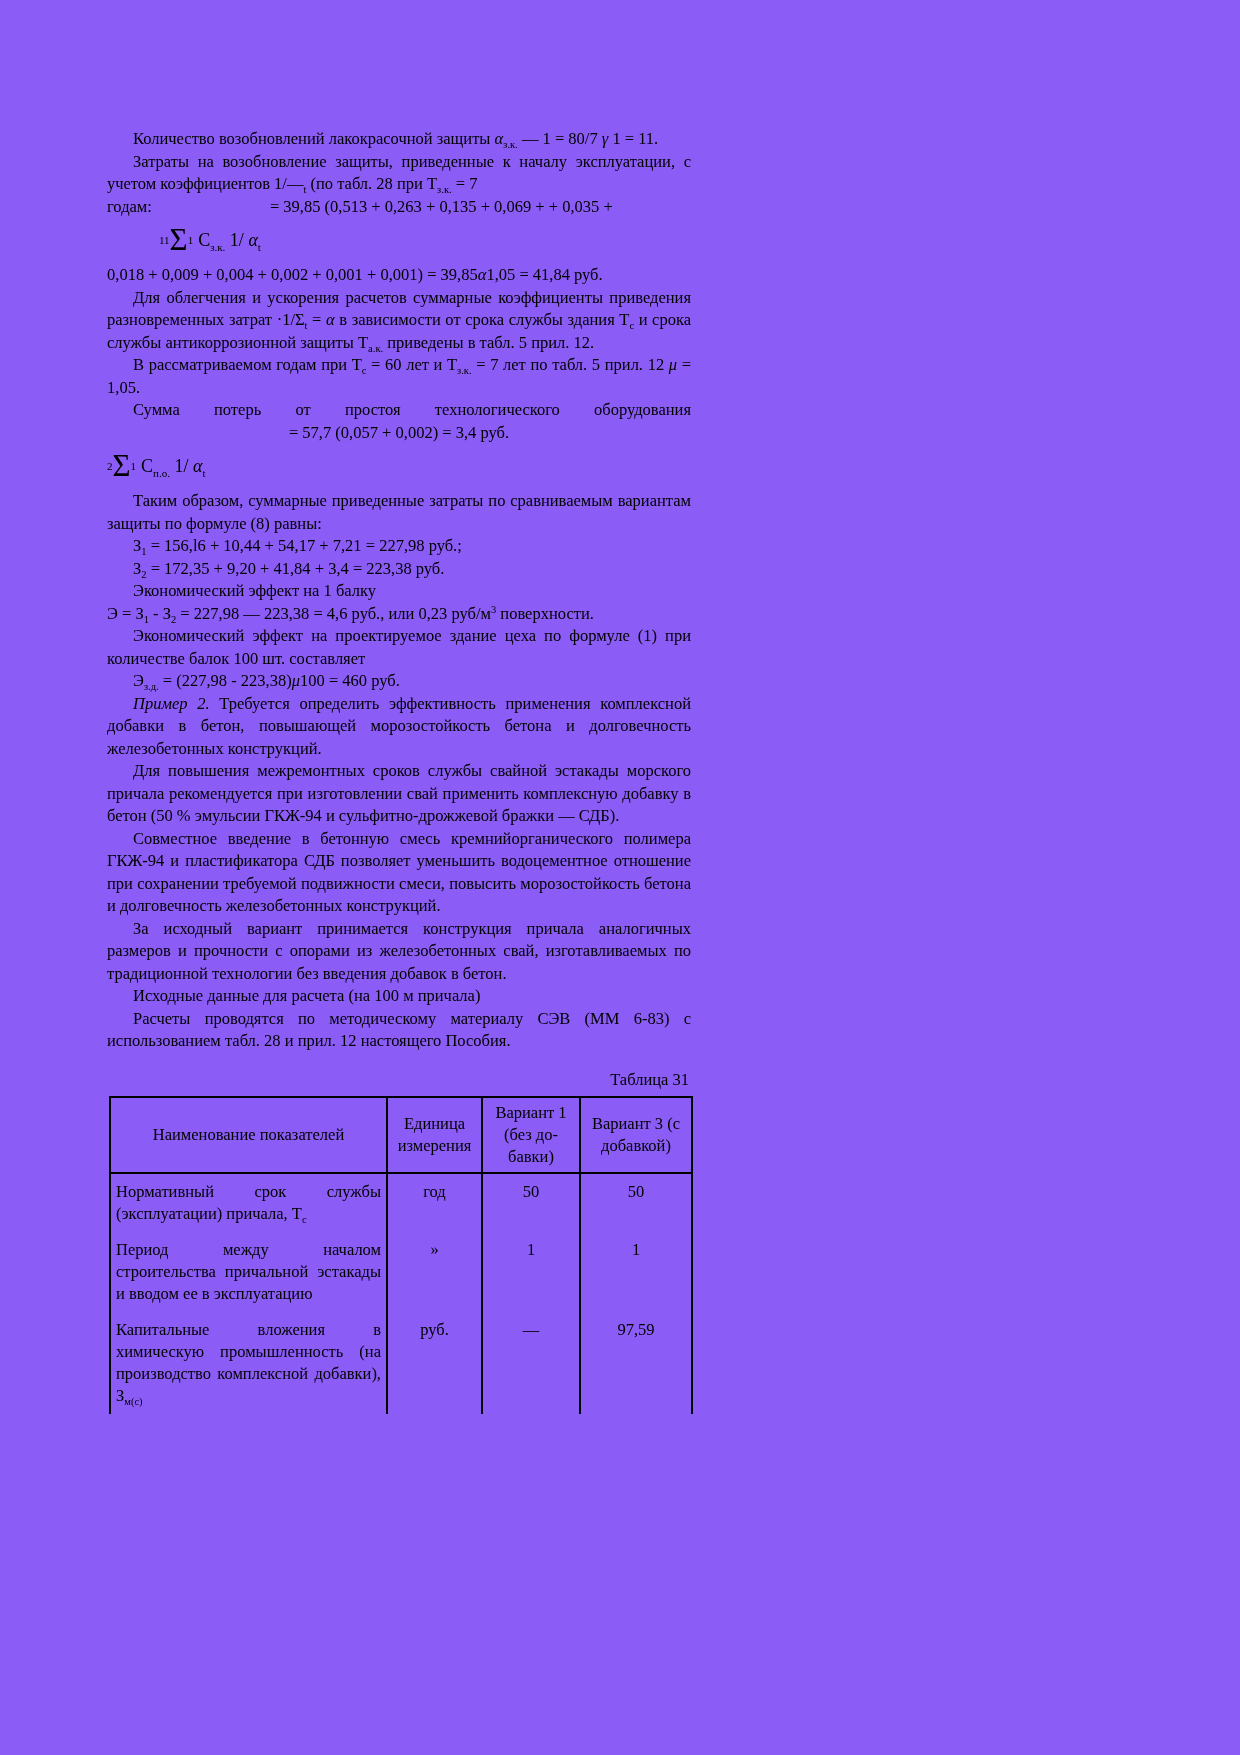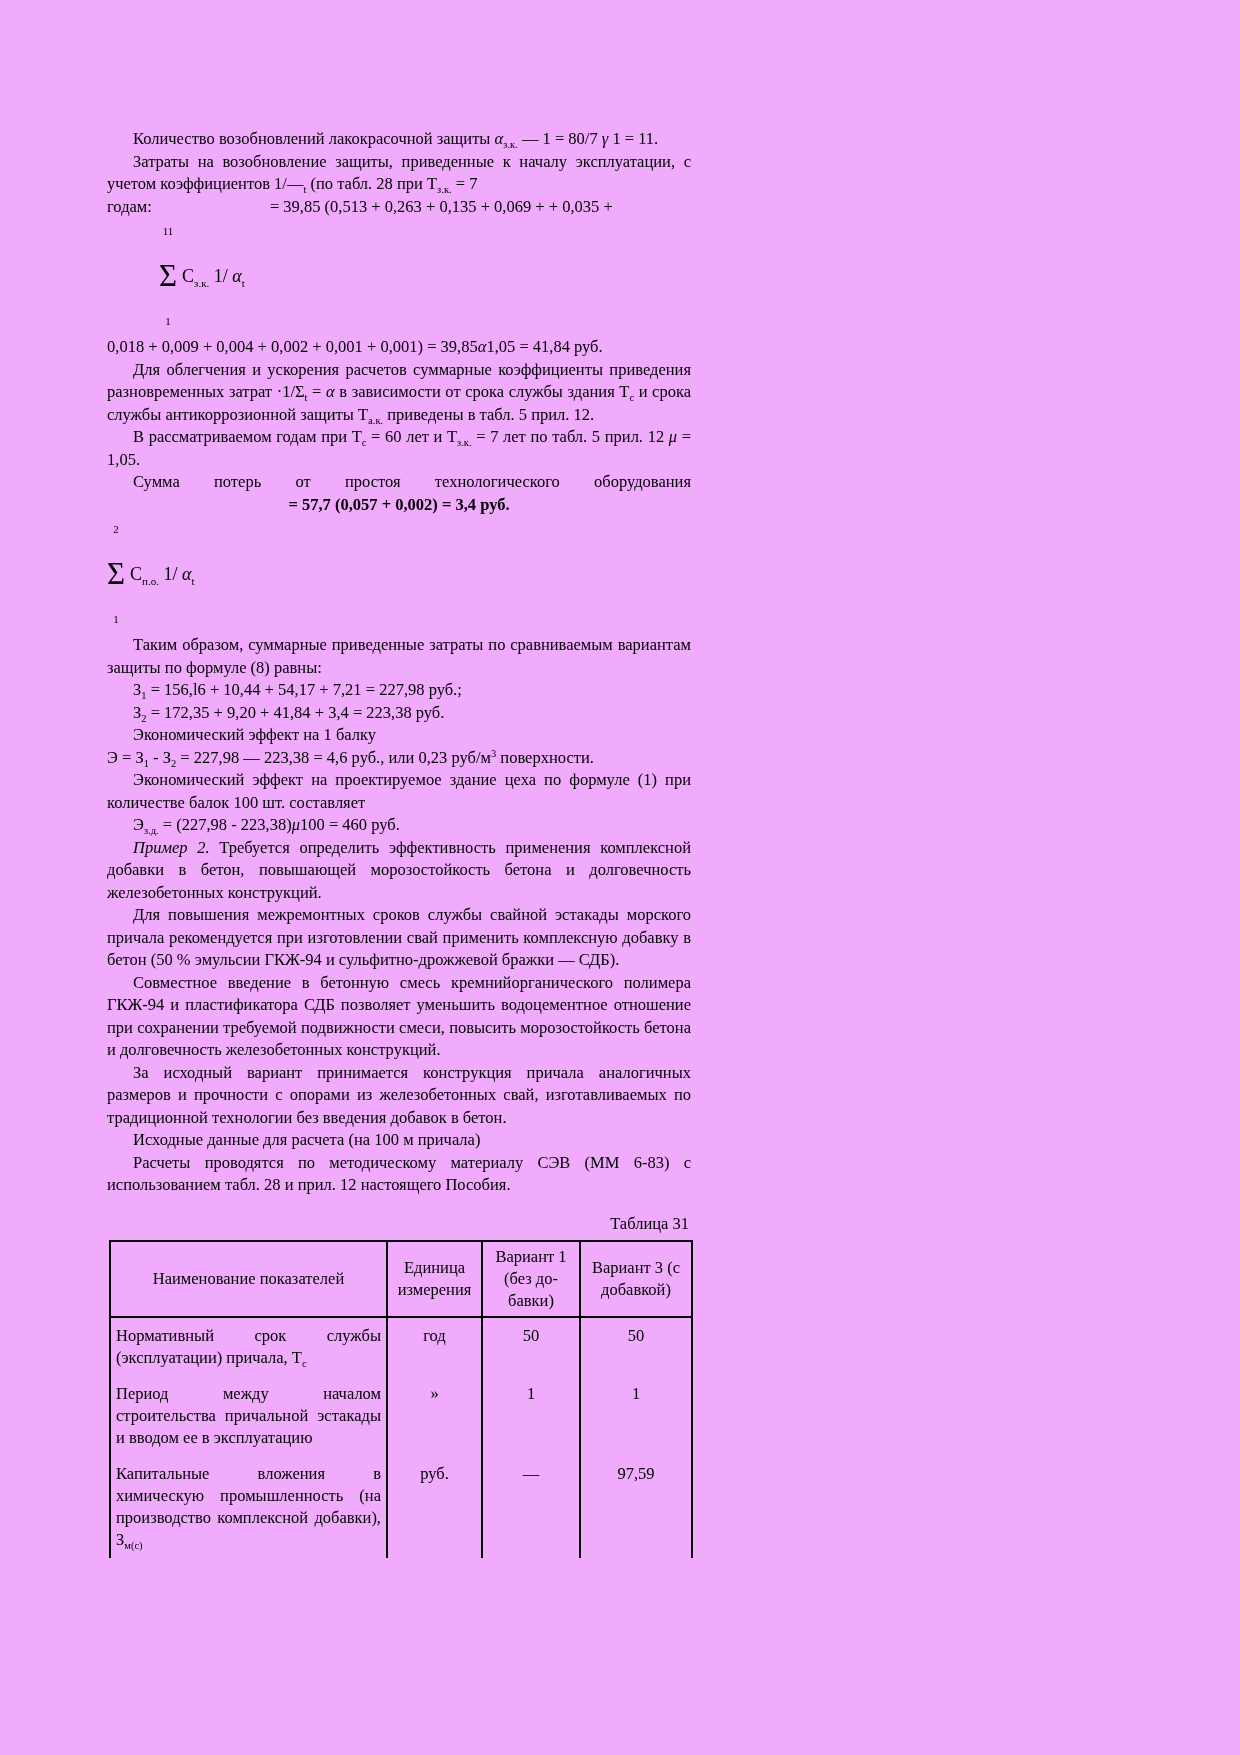--- a/index.html
+++ b/index.html
@@ -1,46 +1,46 @@
 <!DOCTYPE html>
 <html><head>
 <meta charset="utf-8">
 <style>
   html,body {margin:0; padding:0; background:#ffffff;}
   .page {
     position:relative;
     width:1240px; height:1755px;
-    background:#f0abfc;
+    background:#8b5cf6;
     font-family:"Liberation Serif", serif;
     color:#000;
     overflow:hidden;
   }
   .text-block {
     position:absolute;
     left:107px; top:128px;
     width:584px;
     font-size:16.5px;
     line-height:22.5px;
     text-align:justify;
   }
   .text-block p {margin:0; text-indent:26px;}
   .text-block p.noindent {text-indent:0;}
   .text-block p.spread {text-align-last:justify;}
-  .line-center {text-align:center; text-indent:0;font-weight:bold;}
+  .line-center {text-align:center; text-indent:0;}
   sub {font-size:10.5px; line-height:0;}
   sup {font-size:10.5px; line-height:0;}
   .it {font-style:italic;}
 
   .formula {
     display:flex; align-items:center;
     margin:7px 0 9px 0;
     text-align:left;
   }
   .formula.indented {margin-left:52px;}
-  .sigma {display:inline-flex; flex-direction:column; align-items:center; margin-right:5px;gap:24px;}
+  .sigma {display:inline-flex; flex-direction:row; align-items:center; margin-right:5px;}
   .sigma .lim {font-size:11px; line-height:12px;}
   .sigma .sym {font-size:31px; line-height:30px;}
   .fbody {font-size:18px;}
   .fbody sub {font-size:11px;}
 
   .split-line {text-align:left;}
   .split-line .formula-part {margin-left:118px;}
 
   .table-caption {
     text-align:right;

